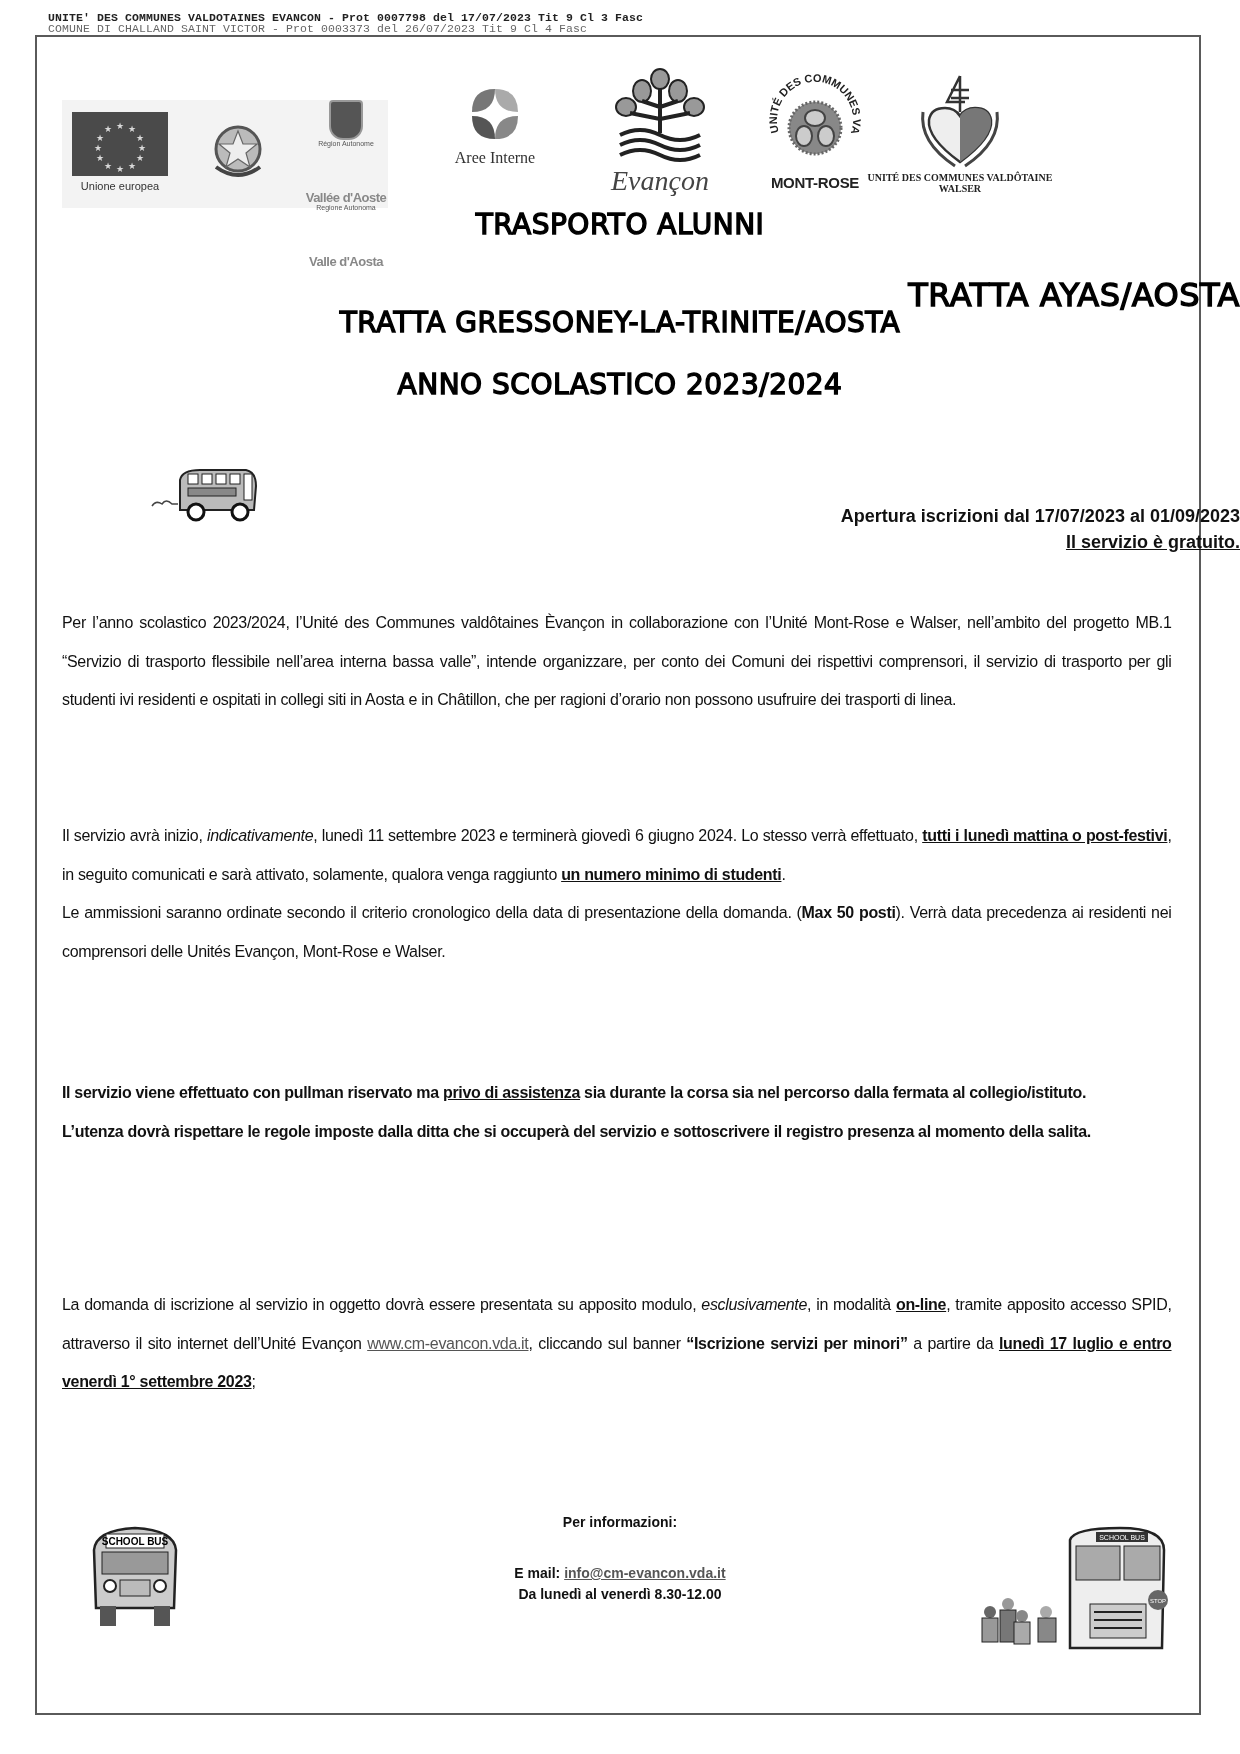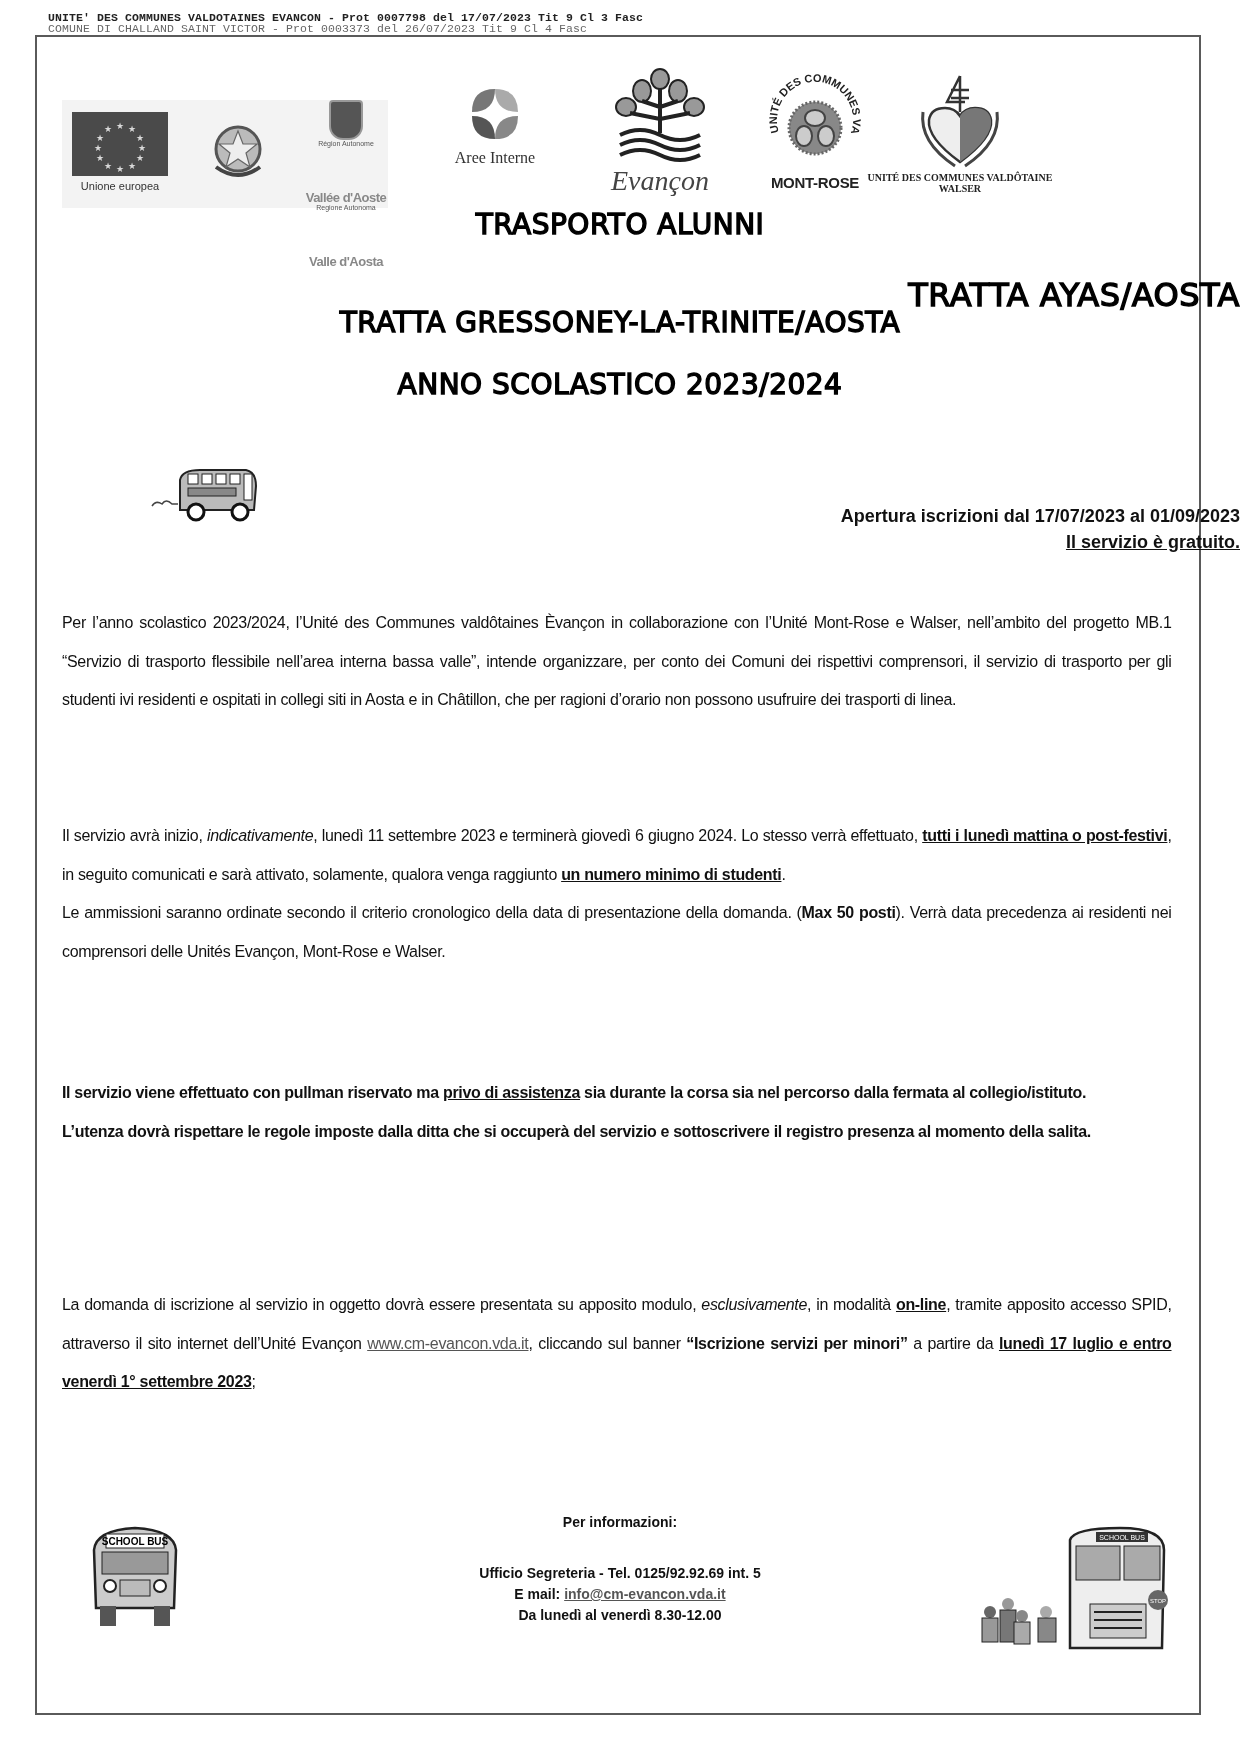--- a/index.html
+++ b/index.html
@@ -229,16 +229,15 @@
   <circle cx="58" cy="84" r="6" fill="#999"></circle>
     <rect x="50" y="90" width="16" height="32" fill="#777" stroke="#222"></rect>
   <circle cx="72" cy="96" r="6" fill="#888"></circle>
     <rect x="64" y="102" width="16" height="22" fill="#aaa" stroke="#222"></rect>
   <circle cx="96" cy="92" r="6" fill="#aaa"></circle>
     <rect x="88" y="98" width="18" height="24" fill="#888" stroke="#222"></rect>
 </svg>
 
 <div class="info info-head">Per informazioni:</div>
 <div class="info info-body">
-  <div class="info-line">Ufficio Segreteria - Tel. 0125/92.92.69 int. 5</div>
   <div class="info-line"><span>E mail: </span><span class="link">info@cm-evancon.vda.it</span></div>
   <div class="info-line">Da lunedì al venerdì 8.30-12.00</div>
 </div>
 
 </body></html>

